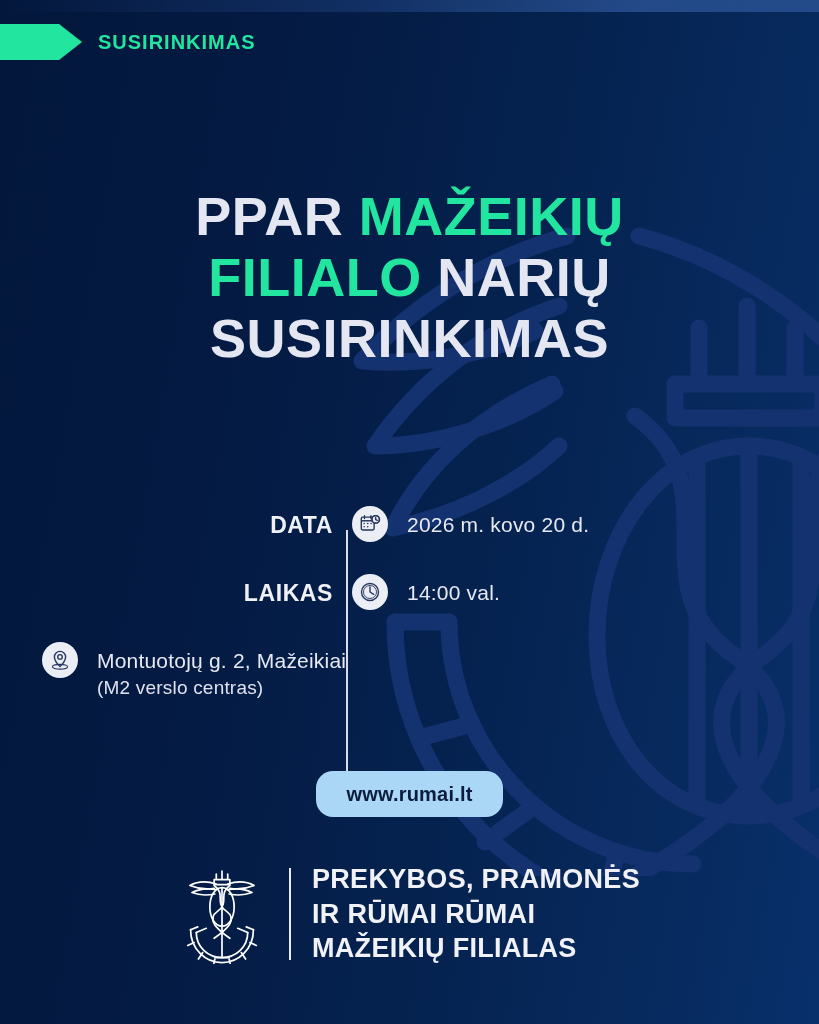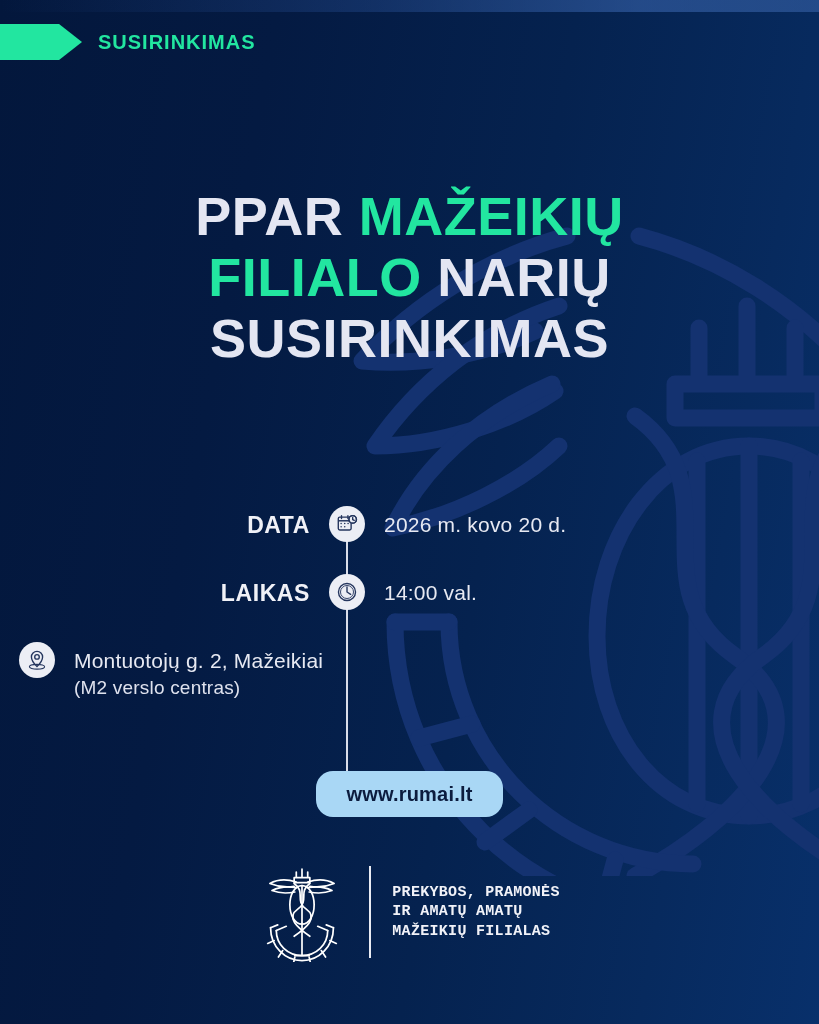--- a/index.html
+++ b/index.html
@@ -99,20 +99,21 @@
     height: 245px;
     background: #d9dde9;
     z-index: 1;
   }
   .drow {
     position: relative;
     display: flex;
     align-items: flex-start;
     height: 68px;
     z-index: 2;
+    padding-left: 23px;
   }
   .dlabel {
     width: 310px;
     text-align: right;
     color: #f0f1f7;
     font-size: 23px;
     font-weight: 800;
     letter-spacing: 0.6px;
     padding-top: 12px;
     box-sizing: border-box;
@@ -178,25 +179,24 @@
   .emblem { width: 86px; height: 100px; }
   .emblem svg { display: block; width: 100%; height: 100%; }
   .divider {
     width: 2px;
     height: 92px;
     background: #e9ebf3;
     margin: 0 21px 0 24px;
   }
   .footer-text {
     color: #f1f2f8;
-    font-size: 15px;
+    font-size: 27px;
     font-weight: 700;
     line-height: 1.28;
     letter-spacing: 0.3px;
-    font-family: Liberation Mono, monospace;
   }
   .footer-text span { display: block; }
 </style>
 </head>
 <body>
 
 <div id="poster">
 
   <div class="watermark">
     <svg viewBox="0 0 660 760" xmlns="http://www.w3.org/2000/svg">
@@ -325,18 +325,18 @@
           <path d="M16 92 C16 118 36 138 60 138 C84 138 104 118 104 92"></path>
           <path d="M16 92 L26 88 M21 110 L12 114 M33 124 L27 133 M50 133 L48 142 M70 133 L72 142 M87 124 L93 133 M99 110 L108 114 M104 92 L94 88"></path>
 
           <path d="M50 131 L70 131"></path>
         </g>
       </svg>
     </div>
     <div class="divider"></div>
     <div class="footer-text">
       <span>PREKYBOS, PRAMONĖS</span>
-      <span>IR AMATŲ AMATŲ</span>
+      <span>IR RŪMAI RŪMAI</span>
       <span>MAŽEIKIŲ FILIALAS</span>
     </div>
   </div>
 
 </div>
 
 </body></html>

